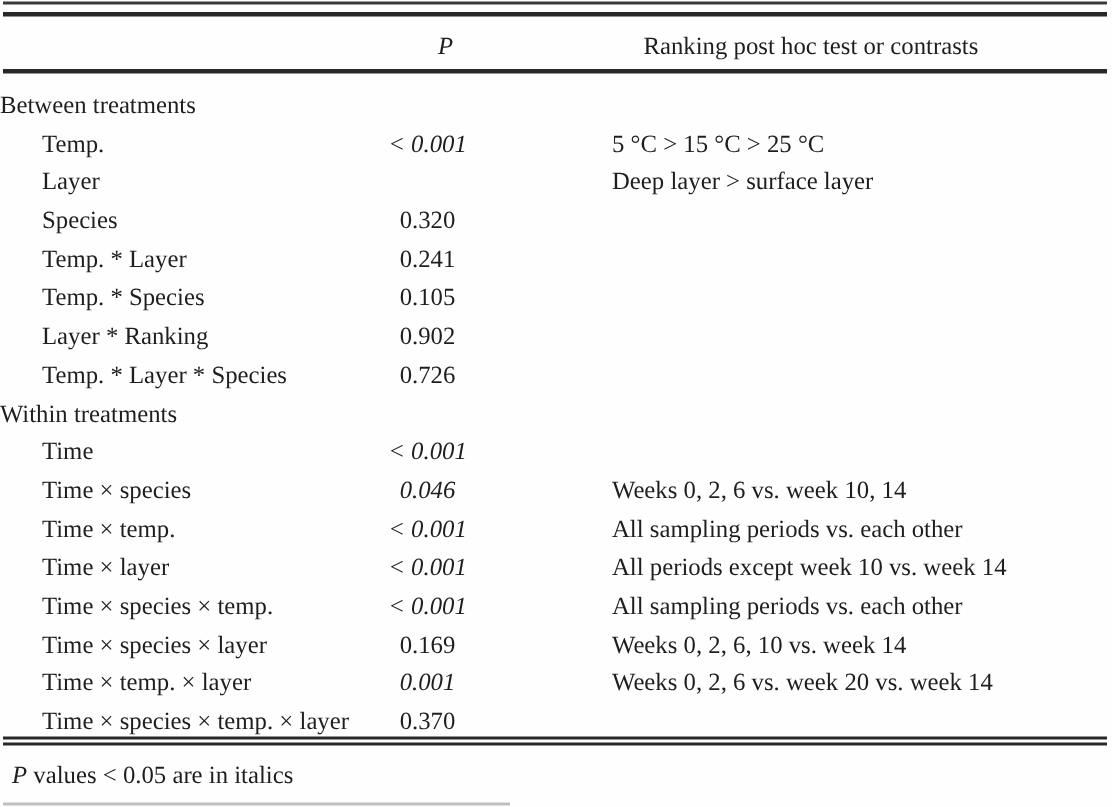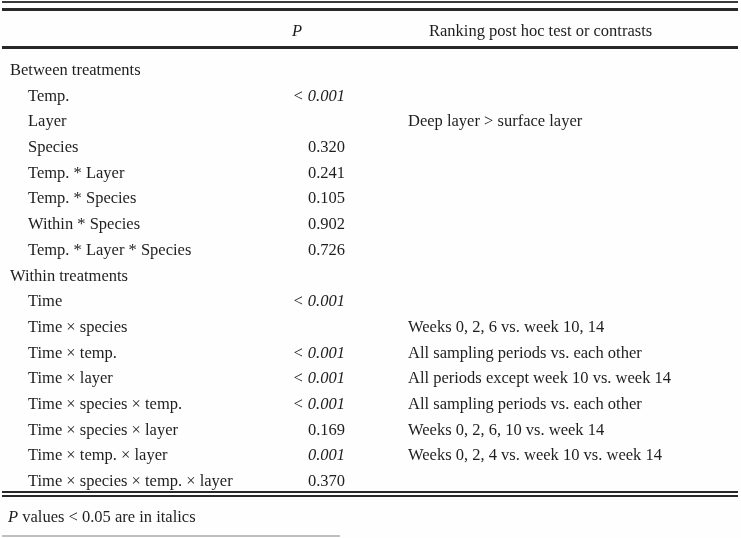--- a/index.html
+++ b/index.html
@@ -27,24 +27,24 @@
   .rule.partial {
     top: 535px; height: 2px; right: auto; width: 338px;
     background: #bfbfbf;
   }
   .colhead { position: absolute; top: 19px; height: 24px; line-height: 24px; }
   .colhead.p-head { left: 292px; font-style: italic; }
   .colhead.rank-head { left: 408px; margin-left: 21px; }
   .rows { position: absolute; top: 57px; left: 0; right: 0; }
   .row { position: relative; height: 25.7px; line-height: 25.7px; }
   .cell-label { position: absolute; left: 28px; white-space: nowrap; }
-  .row.section .cell-label { left: 10px; }
+  .row.section .cell-label { left: 0; }
   .cell-p {
     position: absolute; left: 225px; width: 120px;
-    text-align: right; white-space: nowrap;
+    text-align: center; white-space: nowrap;
   }
   .cell-p.italic { font-style: italic; }
   .cell-rank { position: absolute; left: 408px; white-space: nowrap; }
   .footnote {
     position: absolute; left: 8px; top: 506px;
     height: 22px; line-height: 22px; white-space: nowrap;
   }
   .footnote .fn-p { font-style: italic; }
 </style>
 </head>
@@ -62,20 +62,21 @@
 
   <div class="rows">
 
     <div class="row section">
       <span class="cell-label">Between treatments</span>
     </div>
 
     <div class="row">
       <span class="cell-label">Temp.</span>
       <span class="cell-p italic">&lt; 0.001</span>
+      <span class="cell-rank">5 °C &gt; 15 °C &gt; 25 °C</span>
     </div>
 
     <div class="row">
       <span class="cell-label">Layer</span>
       <span class="cell-rank">Deep layer &gt; surface layer</span>
     </div>
 
     <div class="row">
       <span class="cell-label">Species</span>
       <span class="cell-p">0.320</span>
@@ -88,21 +89,21 @@
       <span class="cell-rank"></span>
     </div>
 
     <div class="row">
       <span class="cell-label">Temp. * Species</span>
       <span class="cell-p">0.105</span>
       <span class="cell-rank"></span>
     </div>
 
     <div class="row">
-      <span class="cell-label">Within * Species</span>
+      <span class="cell-label">Layer * Ranking</span>
       <span class="cell-p">0.902</span>
       <span class="cell-rank"></span>
     </div>
 
     <div class="row">
       <span class="cell-label">Temp. * Layer * Species</span>
       <span class="cell-p">0.726</span>
       <span class="cell-rank"></span>
     </div>
 
@@ -110,20 +111,21 @@
       <span class="cell-label">Within treatments</span>
     </div>
 
     <div class="row">
       <span class="cell-label">Time</span>
       <span class="cell-p italic">&lt; 0.001</span>
     </div>
 
     <div class="row">
       <span class="cell-label">Time × species</span>
+      <span class="cell-p italic">0.046</span>
       <span class="cell-rank">Weeks 0, 2, 6 vs. week 10, 14</span>
     </div>
 
     <div class="row">
       <span class="cell-label">Time × temp.</span>
       <span class="cell-p italic">&lt; 0.001</span>
       <span class="cell-rank">All sampling periods vs. each other</span>
     </div>
 
     <div class="row">
@@ -140,21 +142,21 @@
 
     <div class="row">
       <span class="cell-label">Time × species × layer</span>
       <span class="cell-p">0.169</span>
       <span class="cell-rank">Weeks 0, 2, 6, 10 vs. week 14</span>
     </div>
 
     <div class="row">
       <span class="cell-label">Time × temp.  × layer</span>
       <span class="cell-p italic">0.001</span>
-      <span class="cell-rank">Weeks 0, 2, 4 vs. week 10 vs. week 14</span>
+      <span class="cell-rank">Weeks 0, 2, 6 vs. week 20 vs. week 14</span>
     </div>
 
     <div class="row">
       <span class="cell-label">Time × species × temp.  × layer</span>
       <span class="cell-p">0.370</span>
     </div>
 
   </div>
 
   <div class="rule bot-a"></div>

